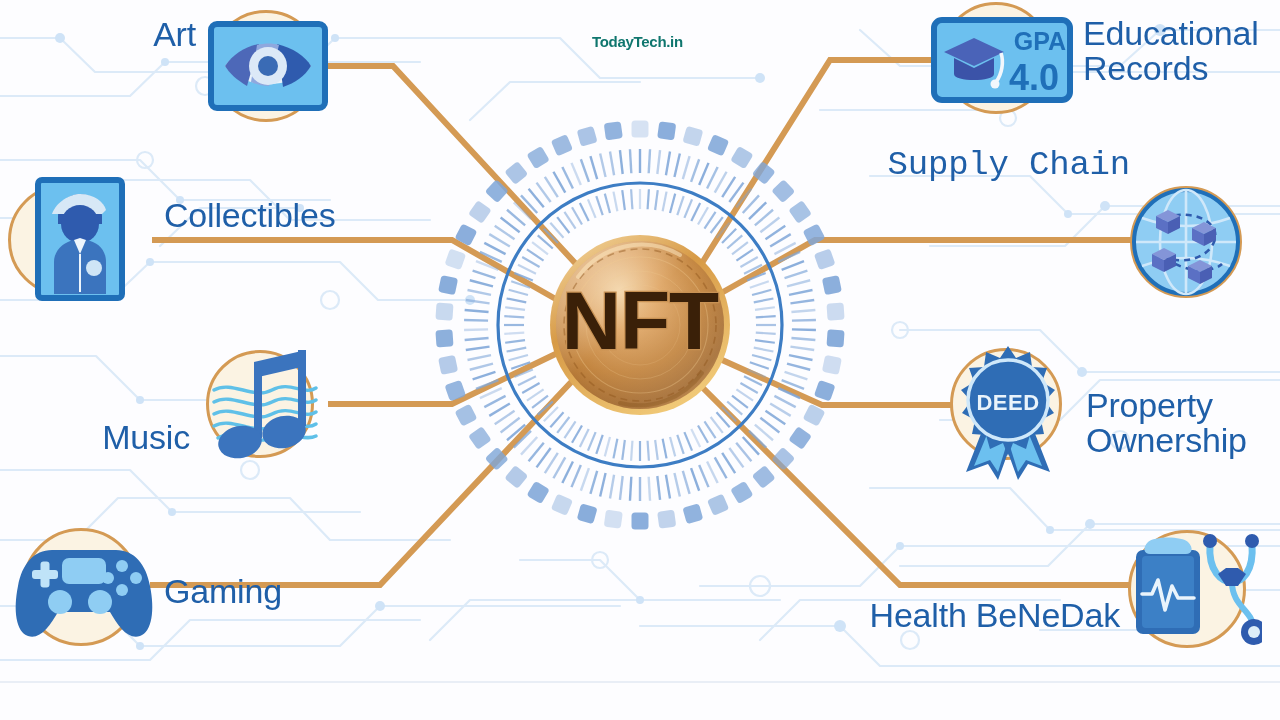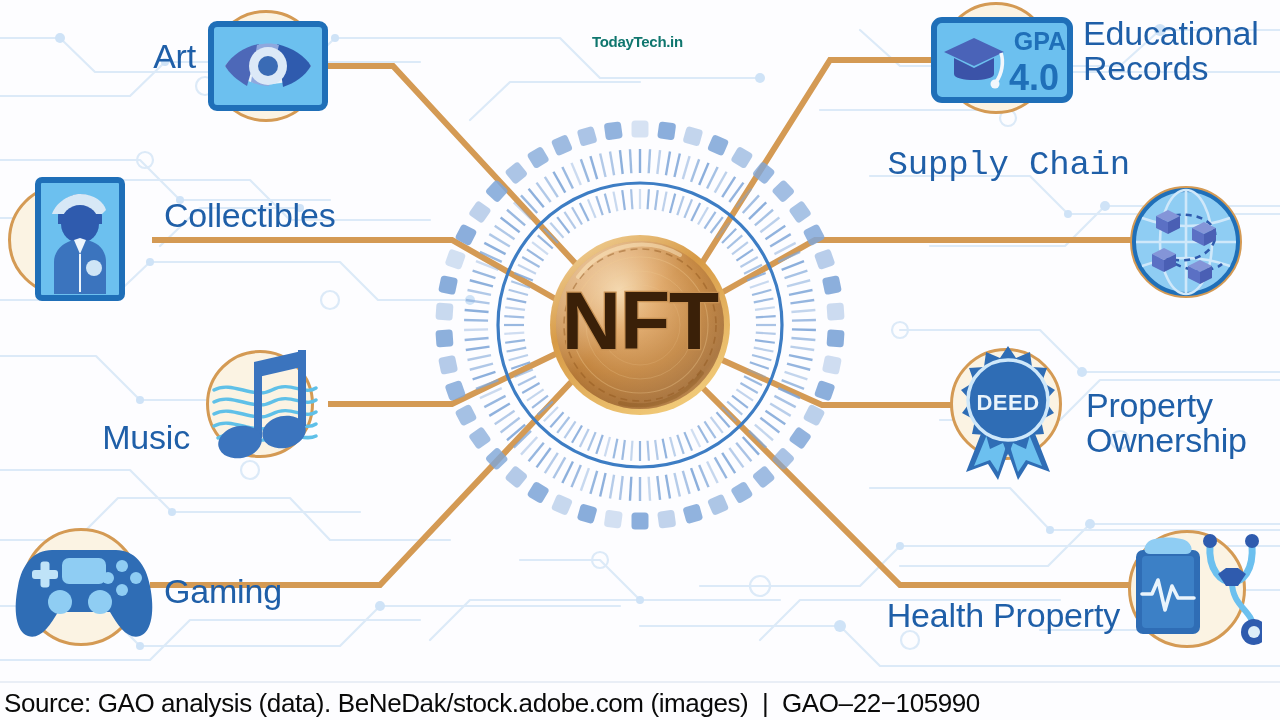--- a/index.html
+++ b/index.html
@@ -439,21 +439,21 @@
         <rect x="4" y="4" width="114" height="84" rx="6" fill="#6CC0EF" stroke="#1F6FB8" stroke-width="6"></rect>
         <g>
           <path d="M18 46 C34 22 88 22 104 46 C88 70 34 70 18 46 Z" fill="#E9F3FB"></path>
           <path d="M18 46 C26 34 40 26 52 24 L40 66 C30 60 22 53 18 46 Z" fill="#4D68B8"></path>
           <path d="M70 24 C86 28 98 36 104 46 C98 56 88 63 76 67 Z" fill="#2F5BAE"></path>
           <path d="M50 25 C58 23 66 23 72 25 L62 66 C56 66 48 64 44 62 Z" fill="#8FA8DE"></path>
           <circle cx="61" cy="46" r="19" fill="#DCE9F7"></circle>
           <circle cx="61" cy="46" r="10" fill="#3A6BB5"></circle>
         </g>
       </svg>
-      <div class="label l" style="left:96px;top:17px;width:100px;margin-top:22px;">Art</div>
+      <div class="label l" style="left:96px;top:17px;width:100px;">Art</div>
     </div>
 
     <div class="node">
       <div class="disc" style="left:8px;top:184px;width:112px;height:112px;"></div>
       <svg class="icon-wrap" style="left:34px;top:176px;width:92px;height:126px;" viewBox="0 0 92 126">
         <rect x="4" y="4" width="84" height="118" rx="4" fill="#6CC0EF" stroke="#1F6FB8" stroke-width="6"></rect>
         <g>
           <path d="M24 40 A22 22 0 0 1 68 40 L68 48 L24 48 Z" fill="#2F5BAE"></path>
           <path d="M18 38 C22 26 36 18 46 18 C60 18 70 26 72 34 L68 38 Z" fill="#D7E8F6"></path>
           <circle cx="46" cy="48" r="19" fill="#2F5BAE"></circle>
@@ -600,22 +600,21 @@
           <circle cx="132" cy="108" r="13" fill="#2F5BAE"></circle>
           <circle cx="132" cy="108" r="6" fill="#DDEDF8"></circle>
         </g>
         <g>
           <rect x="14" y="26" width="64" height="84" rx="7" fill="#2F6DB5"></rect>
           <rect x="20" y="32" width="52" height="72" rx="4" fill="#3C80C6"></rect>
           <path d="M26 18 C32 12 60 12 66 18 C72 24 70 30 64 30 L28 30 C22 30 20 24 26 18 Z" fill="#8FCDF3"></path>
           <path d="M20 70 L30 70 L36 56 L43 86 L50 62 L56 74 L72 74" fill="none" stroke="#EAF4FC" stroke-width="3.6" stroke-linecap="round" stroke-linejoin="round"></path>
         </g>
       </svg>
-      <div class="label l" style="left:830px;top:598px;width:290px;">Health Property</div>
+      <div class="label l" style="left:830px;top:598px;width:290px;">Health BeNeDak</div>
     </div>
 
   </div>
 
   <div id="watermark">TodayTech.in</div>
   <div id="bottomrule"></div>
-  <div id="source">Source: GAO analysis (data). BeNeDak/stock.adobe.com (images)  |  GAO–22−105990</div>
 
 </div>
 
 </body></html>

